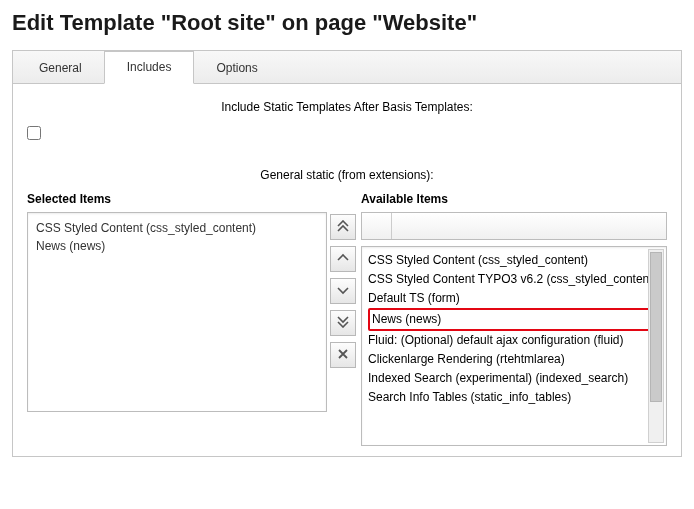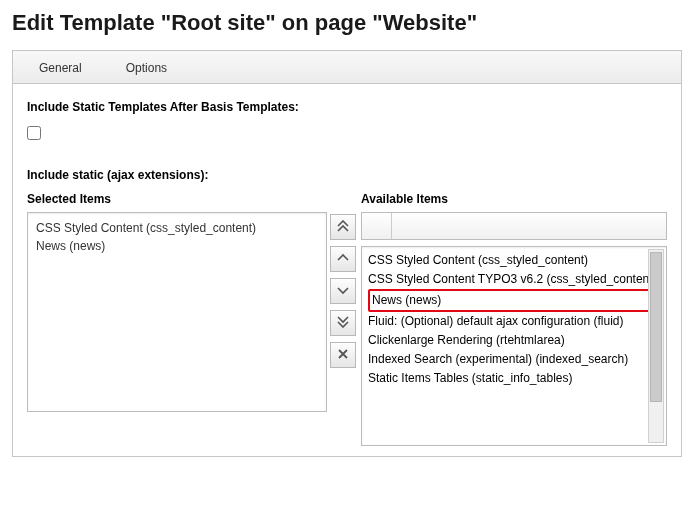--- a/index.html
+++ b/index.html
@@ -40,23 +40,24 @@
     background: #fff;
     border: 1px solid #c6c6c6;
     border-bottom: 1px solid #fff;
   }
   .panel {
     border: 1px solid #c6c6c6;
     border-top: none;
     padding: 14px 14px 10px 14px;
   }
   .label-bold {
-    font-weight: bold;
+    font-weight: normal;
     font-size: 12px;
     margin: 2px 0 10px 0;
+    text-align: center;
   }
   input[type=checkbox] {
     width: 14px; height: 14px;
     margin: 2px 0 4px 0;
   }
   .section-spacer { height: 22px; }
   .row {
     display: flex;
     gap: 3px;
     align-items: flex-start;
@@ -139,31 +140,32 @@
   .avail-inner .item { line-height:19px; white-space:nowrap; font-size:12px; cursor:default; }
   .col-heading { font-weight:bold; font-size:12px; margin-bottom:6px; }
 </style>
 </head>
 <body>
 
 <h1>Edit Template "Root site" on page "Website"</h1>
 
 <div class="tabbar">
   <div class="tab">General</div>
+  <div class="tab active">Includes</div>
   <div class="tab">Options</div>
 </div>
 
 <div class="panel">
 
   <div class="label-bold">Include Static Templates After Basis Templates:</div>
   <input type="checkbox" style="">
 
   <div class="section-spacer"></div>
 
-  <div class="label-bold">Include static (ajax extensions):</div>
+  <div class="label-bold">General static (from extensions):</div>
 
   <div class="row">
 
     <div class="col-left">
       <div class="col-heading">Selected Items</div>
       <div class="listbox" id="selected-list">
           <div class="item">CSS Styled Content (css_styled_content)</div>
           <div class="item">News (news)</div>
         </div>
     </div>
@@ -203,25 +205,26 @@
           <span><svg viewBox="0 0 12 12">
                 <path d="M1 1 L11 1 L7 6 L7 11 L5 9 L5 6 Z" fill="#555"></path>
               </svg></span>
         </div>
         <input type="text" placeholder="" style="">
       </div>
       <div class="avail-container">
         <div class="avail-inner" id="available-list">
             <div class="item">CSS Styled Content (css_styled_content)</div>
             <div class="item">CSS Styled Content TYPO3 v6.2 (css_styled_content)</div>
+            <div class="item">Default TS (form)</div>
             <div class="item highlight-red">News (news)</div>
             <div class="item">Fluid: (Optional) default ajax configuration (fluid)</div>
             <div class="item">Clickenlarge Rendering (rtehtmlarea)</div>
             <div class="item">Indexed Search (experimental) (indexed_search)</div>
-            <div class="item">Static Items Tables (static_info_tables)</div>
+            <div class="item">Search Info Tables (static_info_tables)</div>
           </div>
         <div class="avail-scroll">
           <div class="thumb"></div>
         </div>
       </div>
     </div>
   </div>
 
 </div>
 

